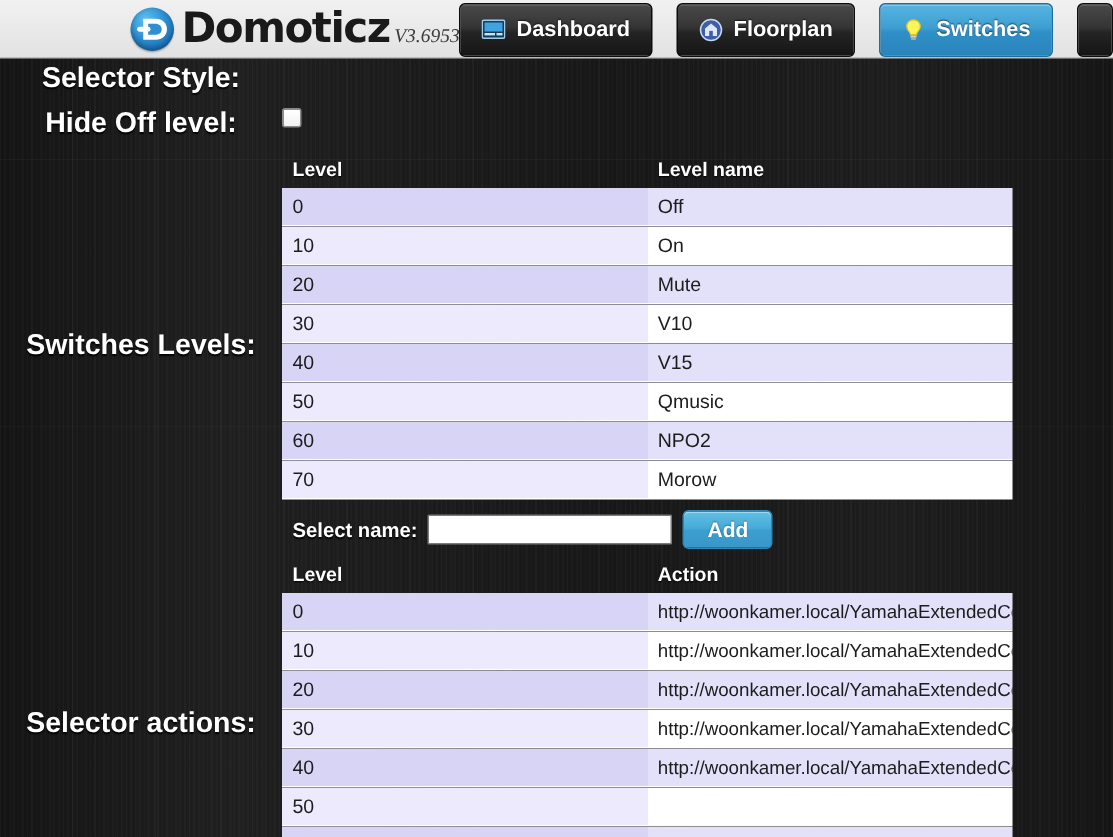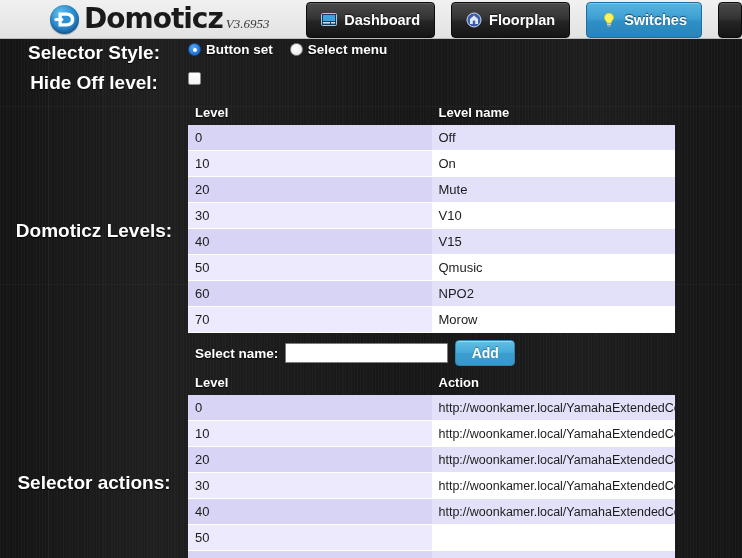--- a/index.html
+++ b/index.html
@@ -49,20 +49,21 @@
 
   
   .topbar {
     position: relative;
     z-index: 5;
     height: 38px;
     background: linear-gradient(to bottom, #f1f1f1 0%, #e9e9e9 55%, #e2e2e2 100%);
     border-bottom: 1px solid #bdbdbd;
     display: flex;
     align-items: center;
+    padding-left: 37px;
   }
   .brand {
     display: flex;
     align-items: baseline;
     margin-left: 50px;
     user-select: none;
   }
   .brand-logo {
     width: 29px;
     height: 29px;
@@ -330,44 +331,35 @@
       </div>
 
       <div class="navbtn edge"></div>
     </div>
   </div>
 
   <div class="form">
 
     <div class="row">
       <div class="lbl">Selector Style:</div>
-      <div class="fld">
-        <div class="radio-line">
-          <span class="radio on"></span>
-          <span>Button set</span>
-          <span class="gap"></span>
-          <span class="radio"></span>
-          <span>Select menu</span>
-        </div>
-      </div>
     </div>
 
     <div class="spacer8"></div>
 
     <div class="row">
       <div class="lbl">Hide Off level:</div>
       <div class="fld">
         <span class="checkbox"></span>
       </div>
     </div>
 
     <div class="spacer8"></div>
 
     <div class="row">
-      <div class="lbl" style="padding-top:118px;">Domoticz Levels:</div>
+      <div class="lbl" style="padding-top:118px;">Switches Levels:</div>
       <div class="fld">
 
         <table class="grid levels-tbl">
           <thead>
             <tr>
               <th class="lvl">Level</th>
               <th>Level name</th>
             </tr>
           </thead>
           <tbody id="levels-body">

